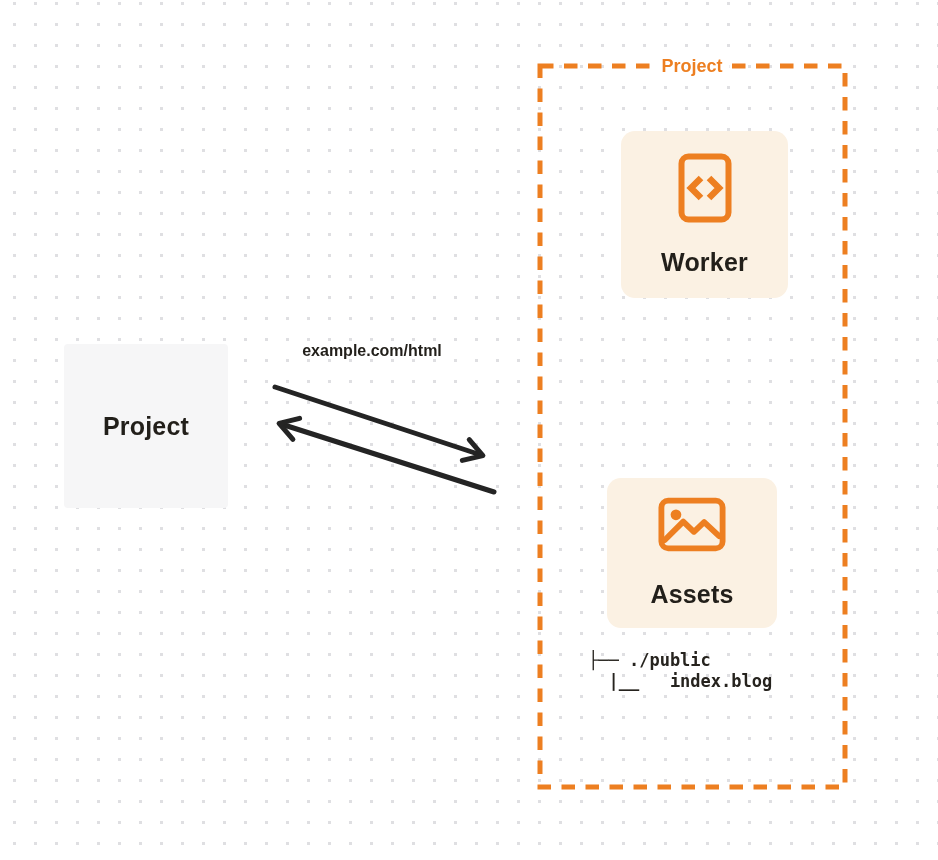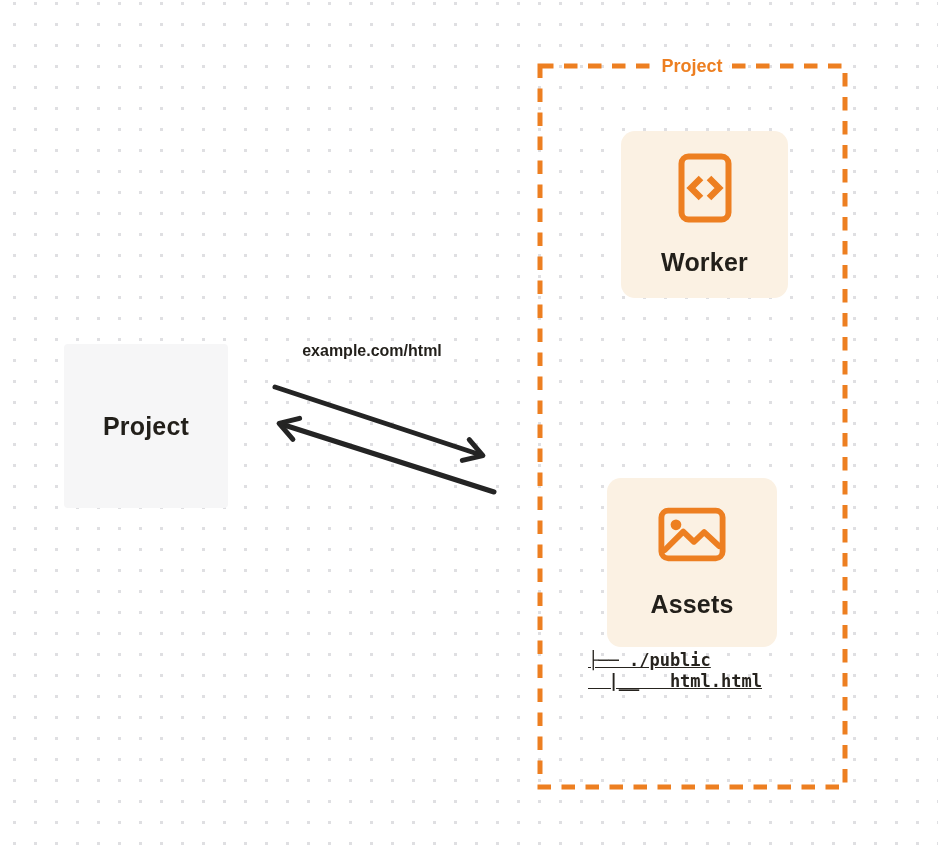--- a/index.html
+++ b/index.html
@@ -43,32 +43,32 @@
     position:absolute;left:692px;top:66px;transform:translate(-50%,-50%);
     font-size:18px;font-weight:bold;color:var(--accent-orange);
     background:#ffffff;padding:0 7px;white-space:nowrap;
   }
 
   .card{
     position:absolute;background:var(--card-cream);border-radius:14px;
     display:flex;flex-direction:column;align-items:center;justify-content:center;
   }
   .card.worker{left:613px;top:131px;width:167px;height:167px;gap:25px;margin-left:8px;}
-  .card.assets{left:607px;top:478px;width:170px;height:169px;gap:28px;}
+  .card.assets{left:607px;top:478px;width:170px;height:150px;gap:28px;}
   .card .label{font-size:25px;font-weight:bold;color:var(--text-dark);letter-spacing:.2px;}
   .icon{stroke:var(--accent-orange);fill:none;stroke-width:6;}
   .icon .fill{fill:var(--accent-orange);stroke:none;}
 
   .tree{
     position:absolute;left:588px;top:650px;
     font-family:"DejaVu Sans Mono", monospace;
     font-size:17px;line-height:21px;font-weight:bold;
     color:#26231E;
   }
-  .tree div{white-space:pre;text-decoration:underline;}
+  .tree div{white-space:pre;}
 </style>
 </head>
 <body>
 
 <div class="canvas">
 
   <svg class="overlay" viewBox="0 0 938 860">
     <defs>
       <marker id="ah" markerUnits="userSpaceOnUse" markerWidth="30" markerHeight="30" viewBox="0 0 30 30" refX="22" refY="15" orient="auto">
         <path d="M6,4 L24,15 L6,26"></path>
@@ -100,16 +100,16 @@
     <svg class="icon" width="68" height="55" viewBox="0 0 70 56">
       <rect x="3.5" y="3.5" width="63" height="49" rx="7"></rect>
       <circle class="fill" cx="18.5" cy="18" r="5.5"></circle>
       <path d="M7,44 L26,25 L37,35.5 L47.5,25.5 L63,40" stroke-linejoin="round" stroke-linecap="round"></path>
     </svg>
     <div class="label">Assets</div>
   </div>
 
   <div class="tree">
     <div>├── ./public</div>
-    <div>  |__   html.html</div>
+    <div>  |__   index.blog</div>
   </div>
 
 </div>
 
 </body></html>

